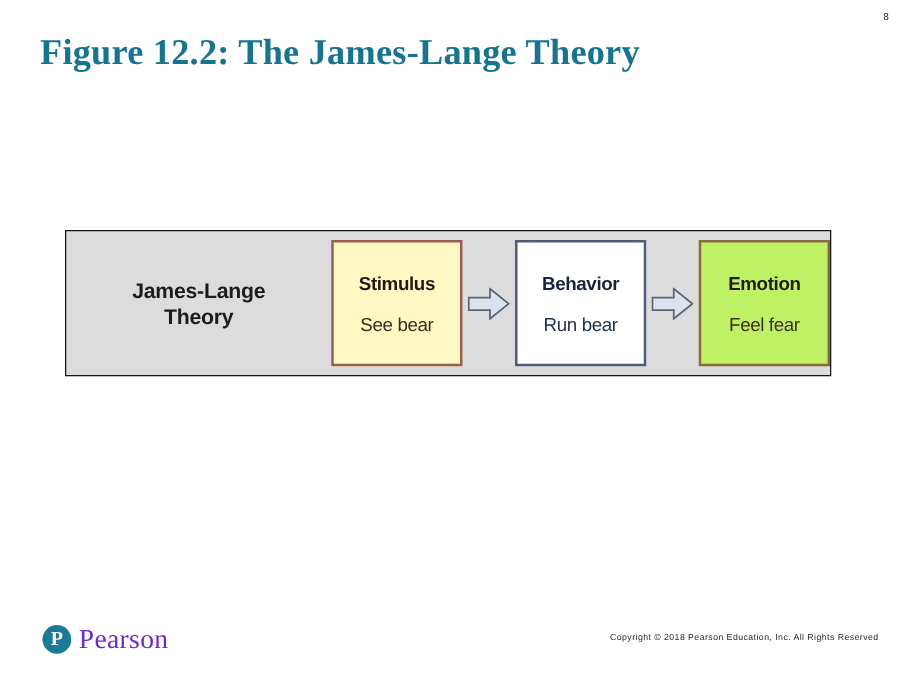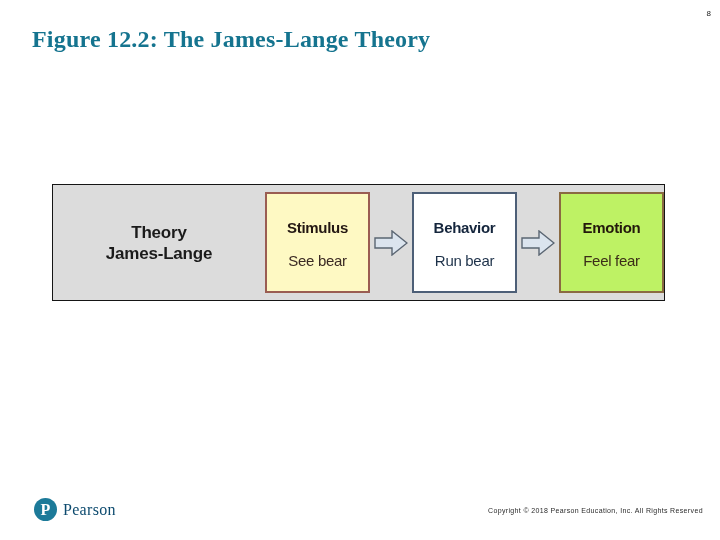--- a/index.html
+++ b/index.html
@@ -27,21 +27,21 @@
     letter-spacing: 0px;
   }
 
   
   .slide-title {
     position: absolute;
     left: 32px;
     top: 26px;
     width: 640px;
     font-family: "Liberation Serif", "DejaVu Serif", serif;
-    font-size: 24px;
+    font-size: 29px;
     font-weight: bold;
     color: #15748f;
     letter-spacing: 0.2px;
     white-space: nowrap;
   }
 
   
   .figure-panel {
     position: absolute;
     left: 52px;
@@ -148,22 +148,22 @@
     font-family: "Liberation Serif", "DejaVu Serif", serif;
     font-size: 16px;
     font-weight: bold;
     line-height: 23px;
     text-align: center;
     flex: 0 0 23px;
   }
   .pearson-word {
     margin-left: 6px;
     font-family: "Liberation Serif", "DejaVu Serif", serif;
-    font-size: 16px;
-    color: #0c4a6e;
+    font-size: 22px;
+    color: #6d28d9;
     letter-spacing: 0.3px;
   }
 
   .copyright {
     position: absolute;
     left: 488px;
     top: 506px;
     font-family: "Liberation Sans", sans-serif;
     font-size: 7px;
     line-height: 10px;
@@ -175,22 +175,22 @@
 </head>
 <body>
 
 <div class="slide-number">8</div>
 
 <div class="slide-title">Figure 12.2: The James-Lange Theory</div>
 
 <div class="figure-panel">
 
   <div class="theory-label">
+    <span class="ln">James-Lange</span>
     <span class="ln">Theory</span>
-    <span class="ln">James-Lange</span>
   </div>
 
   <div class="flow">
 
     <div class="stage stage--stimulus">
       <div class="stage-title">Stimulus</div>
       <div class="stage-sub">See bear</div>
     </div>
 
     <div class="arrow-gap">

